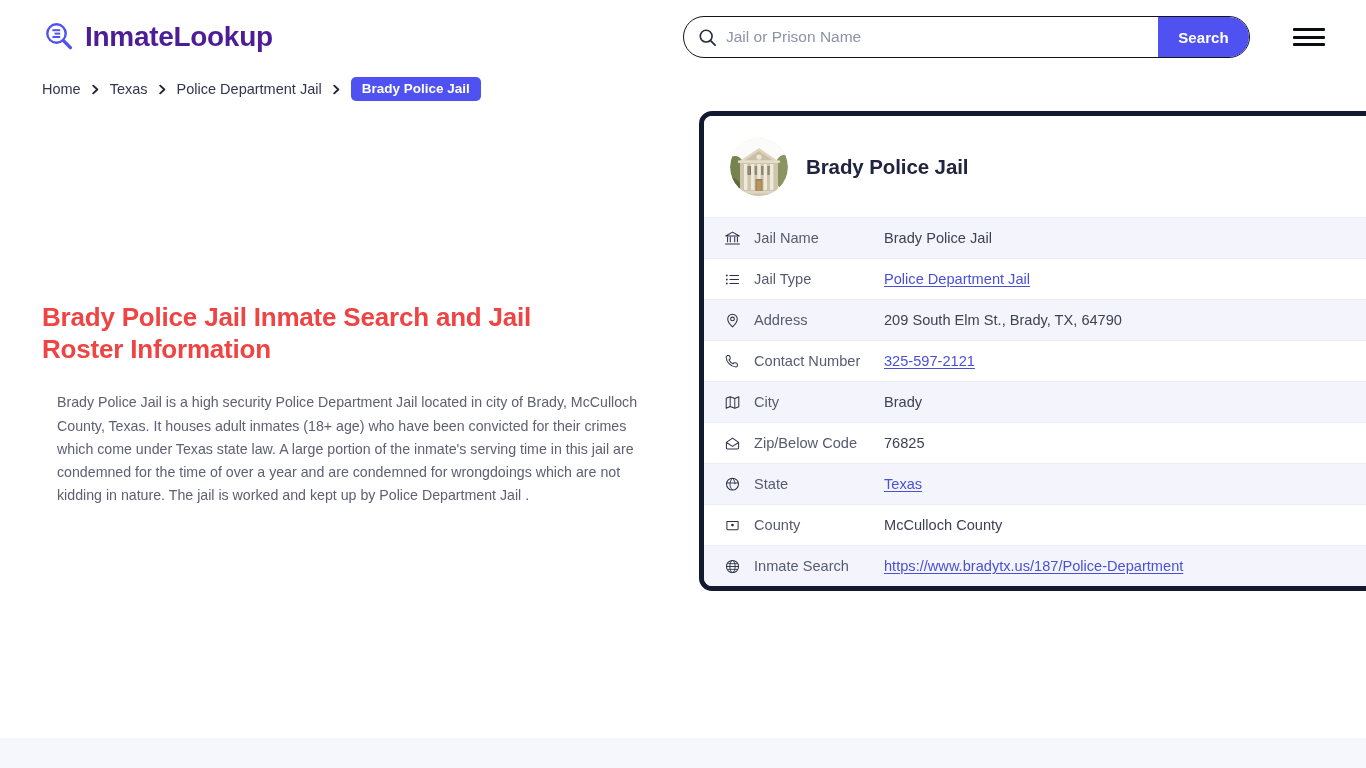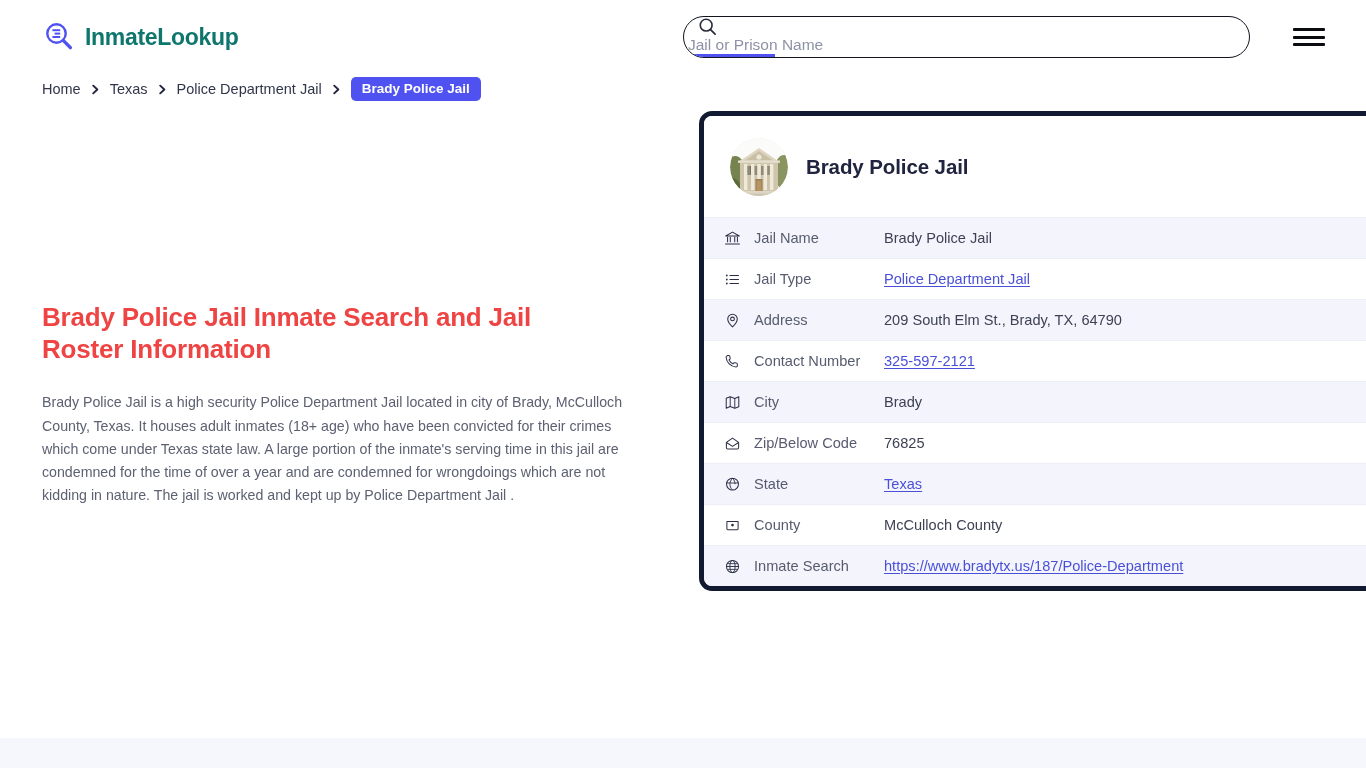--- a/index.html
+++ b/index.html
@@ -22,40 +22,39 @@
   }
   .logo {
     display: flex;
     align-items: center;
     gap: 9px;
     margin-left: 42px;
     text-decoration: none;
   }
   .logo-icon { width: 34px; height: 34px; display: block; flex: 0 0 34px; }
   .logo-text {
-    font-size: 23px;
+    font-size: 28px;
     font-weight: 700;
-    color: #0f766e;
+    color: #4c1d95;
     letter-spacing: -0.3px;
     white-space: nowrap;
   }
 
   .searchbar {
     position: absolute;
     left: 683px;
     top: 16px;
     width: 567px;
     height: 42px;
     display: flex;
     align-items: stretch;
     border: 1.6px solid #12141f;
     border-radius: 21px;
     background: #fff;
     overflow: hidden;
-    flex-direction: column;
   }
   .search-icon-wrap {
     width: 38px;
     display: flex;
     align-items: center;
     justify-content: center;
     padding-left: 8px;
   }
   .search-input {
     flex: 1;
@@ -147,21 +146,21 @@
     font-weight: 700;
     color: #ef4444;
     margin: 0 0 26px 0;
     letter-spacing: -0.2px;
     max-width: 560px;
   }
   .body-para {
     font-size: 14.2px;
     line-height: 1.63;
     color: #5d6172;
-    margin: 0 0 22px 0;
+    margin: 0 0 22px 15px;
     max-width: 594px;
   }
 
   
   .info-card {
     position: absolute;
     left: 699px;
     top: 10px;
     width: 760px;
     border: 5px solid #121a31;

